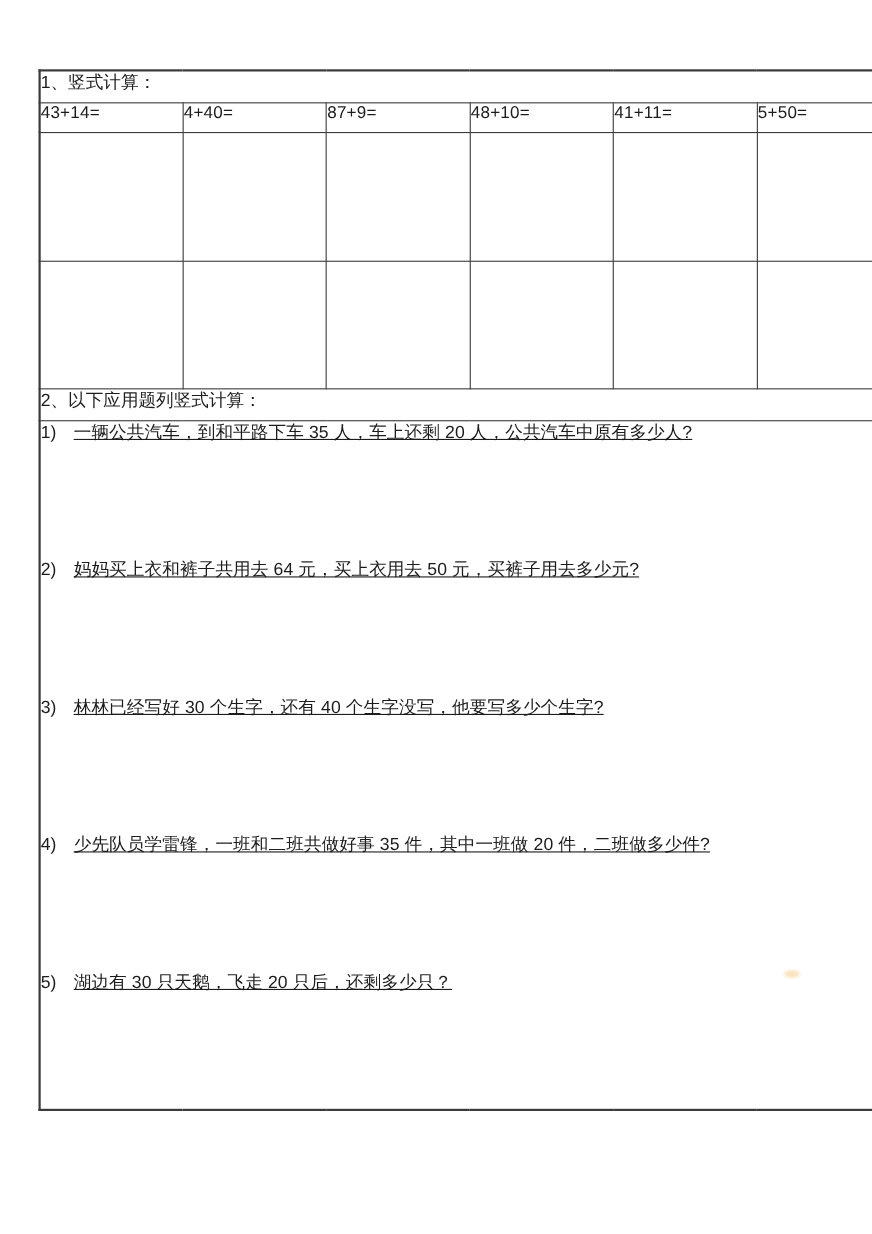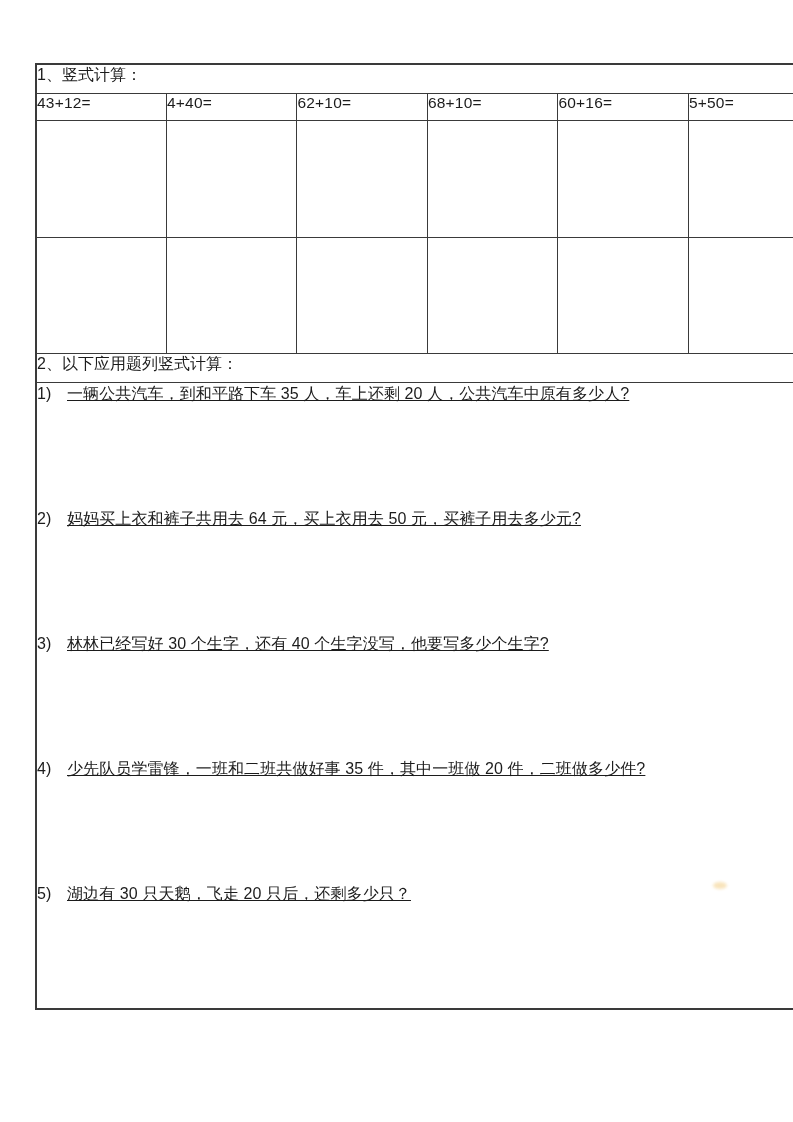--- a/index.html
+++ b/index.html
@@ -97,25 +97,25 @@
         <col style="width:16.666%">
         <col style="width:16.67%">
     </colgroup>
 
     <tbody>
         <tr>
       <td class="sec-title" colspan="6">1、竖式计算：</td>
     </tr>
 
     <tr>
-      <td class="calc-cell">43+12=</td>
+      <td class="calc-cell">43+14=</td>
       <td class="calc-cell">4+40=</td>
-      <td class="calc-cell">62+10=</td>
-      <td class="calc-cell">68+10=</td>
-      <td class="calc-cell">60+16=</td>
+      <td class="calc-cell">87+9=</td>
+      <td class="calc-cell">48+10=</td>
+      <td class="calc-cell">41+11=</td>
       <td class="calc-cell">5+50=</td>
     </tr>
 
     <tr>
       <td class="work-cell-1"></td>
       <td class="work-cell-1"></td>
       <td class="work-cell-1"></td>
       <td class="work-cell-1"></td>
       <td class="work-cell-1"></td>
       <td class="work-cell-1"></td>

